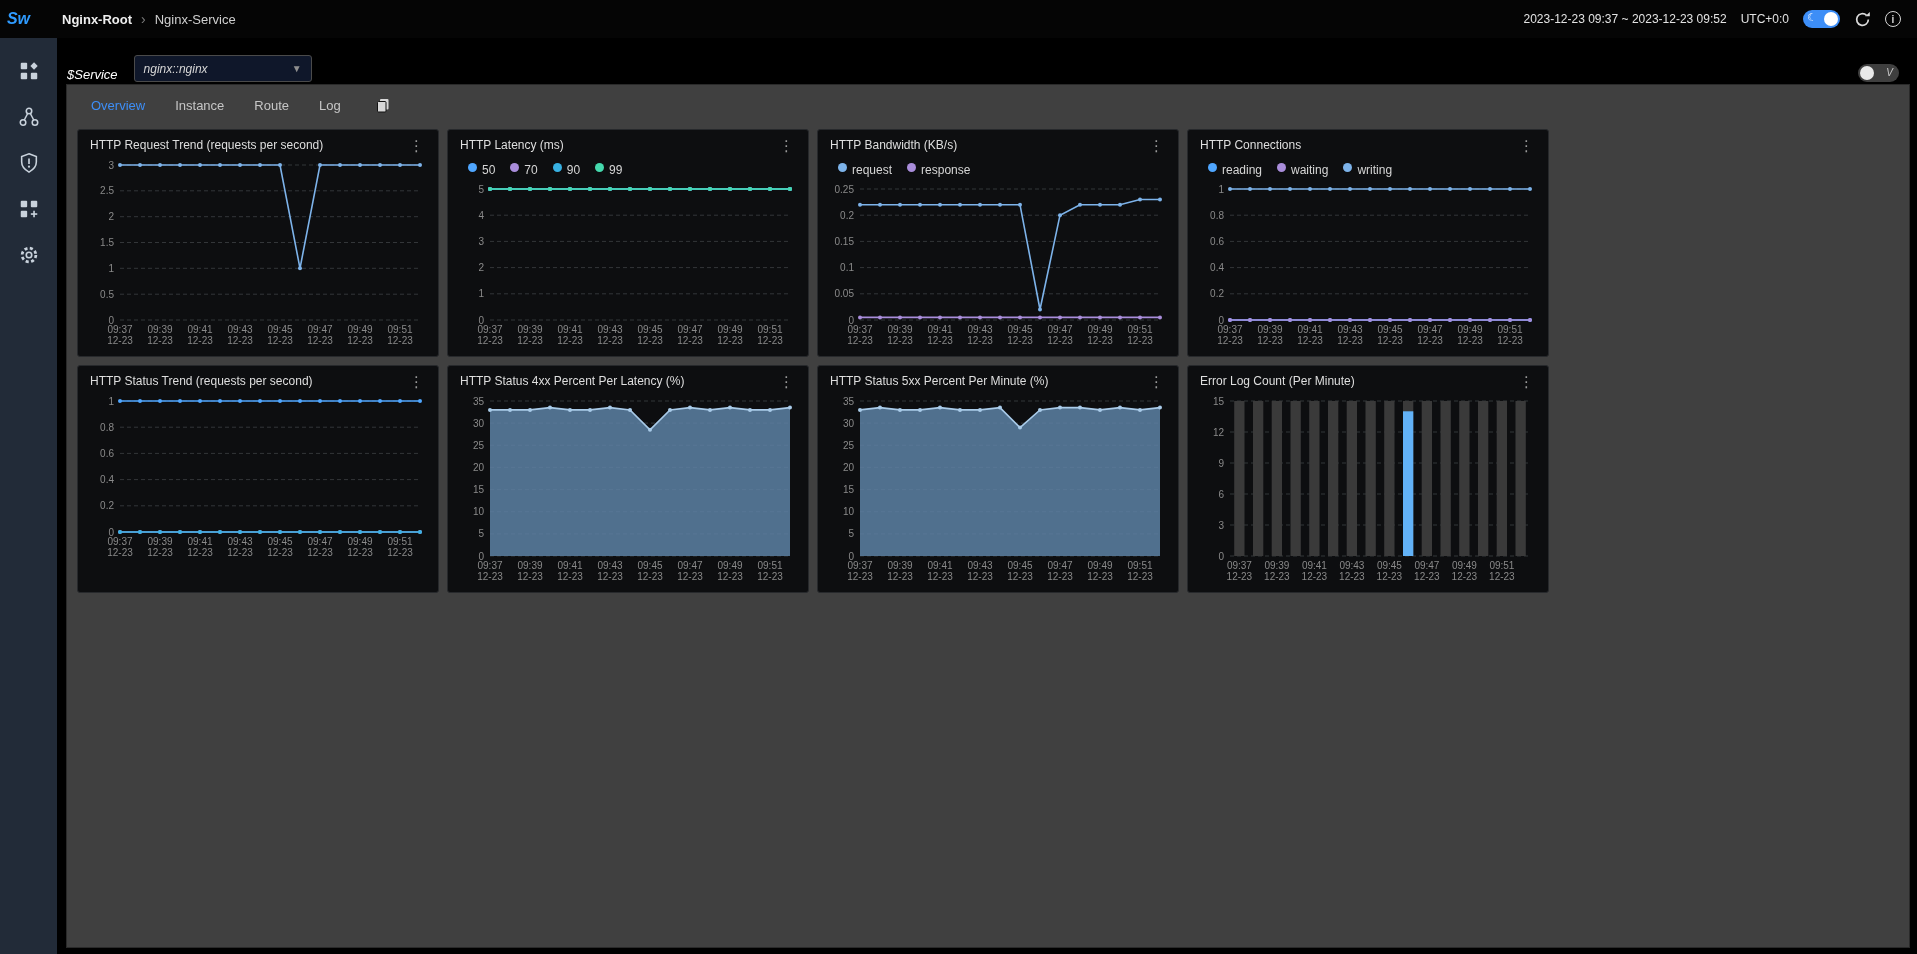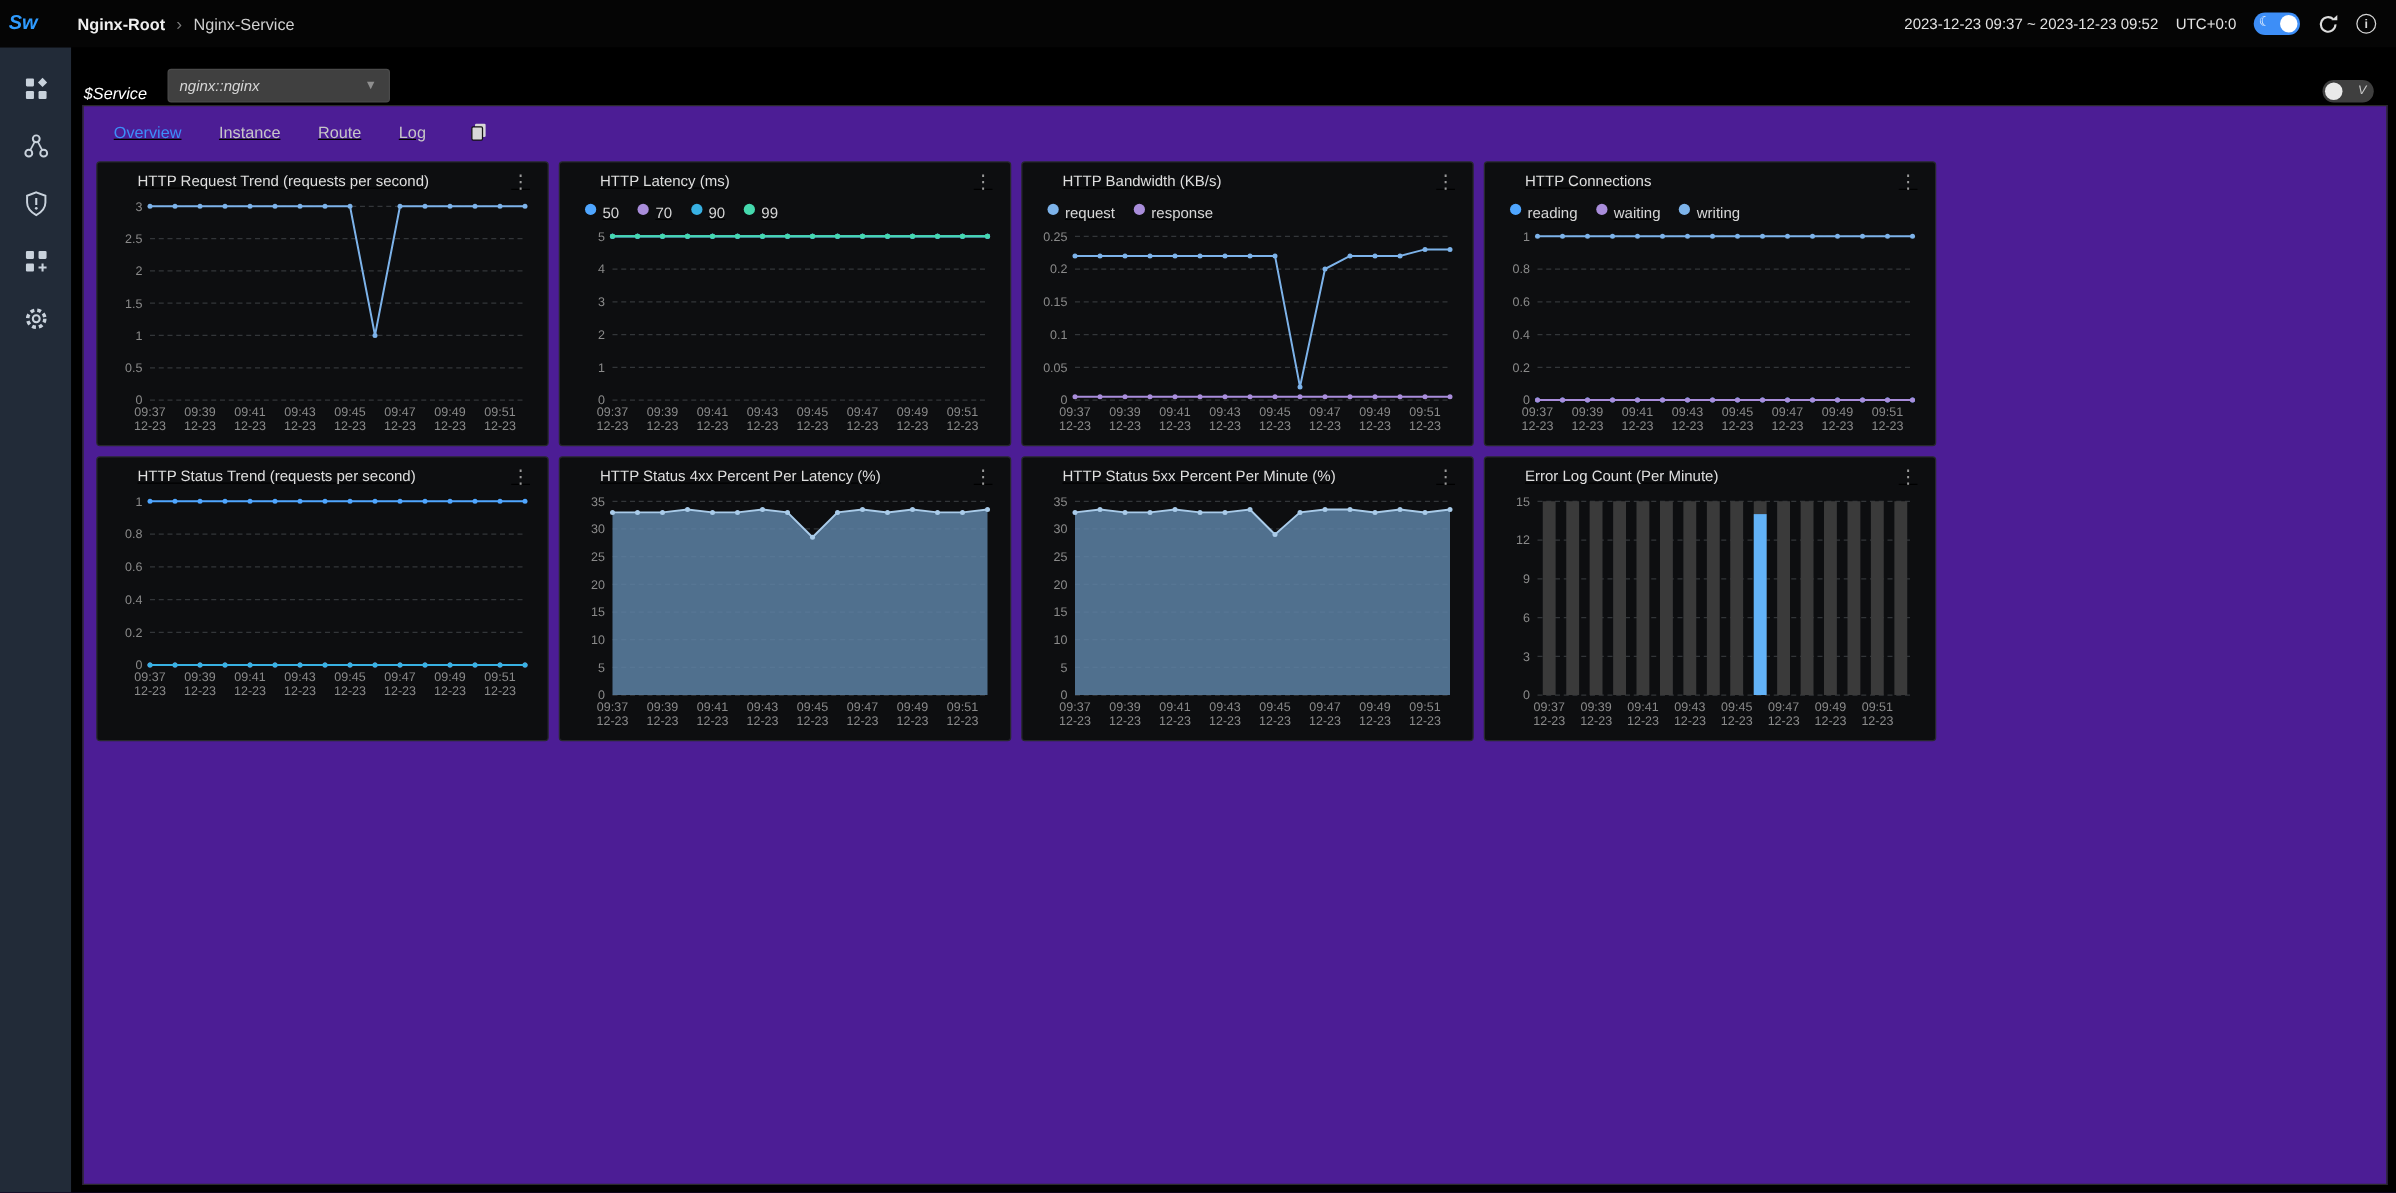--- a/index.html
+++ b/index.html
@@ -26,40 +26,40 @@
   
   .body-row { display:flex; height:916px; }
   .sidebar { width:57px; background:#222b38; display:flex; flex-direction:column; align-items:center; padding-top:10px; }
   .side-item { width:57px; height:46px; display:flex; align-items:center; justify-content:center; cursor:pointer; }
 
   .right-col { flex:1; display:flex; flex-direction:column; background:#000; }
 
   
   .service-bar { height:44px; display:flex; align-items:flex-end; padding-left:10px; gap:16px;font-style:italic; }
   .service-label { font-size:13px; color:#fff; }
-  .select { width:178px; height:27px; background:#404040; border:1px solid #4a4a4a; border-radius:3px;
+  .select { width:178px; height:27px; background:#0f172a; border:1px solid #4a4a4a; border-radius:3px;
     display:flex; align-items:center; justify-content:space-between; padding:0 9px; font-size:12px; color:#d6d6d6; cursor:pointer; }
   .chev { color:#8f8f8f; font-size:10px; }
   .vm-toggle { margin-left:auto; margin-right:18px; width:41px; height:18px; border-radius:9px; background:#3f3f3f; position:relative; cursor:pointer; }
   .vm-knob { position:absolute; left:2px; top:2px; width:14px; height:14px; background:#e9e9e9; border-radius:50%; }
   .vm-label { position:absolute; right:6px; top:3px; font-size:10px; color:#c9c9c9; }
 
   
-  .main-container { flex:1; margin:2px 7px 6px 9px; border:1px solid #2a2a2a; background:#4c1d95; overflow:hidden;text-decoration:underline; }
+  .main-container { flex:1; margin:2px 7px 6px 9px; border:1px solid #2a2a2a; background:#404040; overflow:hidden; }
   .tabs { height:40px; display:flex; align-items:center; padding-left:24px; gap:30px; }
   .tab-list { display:flex; gap:30px; align-items:center; }
   .tab { font-size:13px; color:#c6c6c6; cursor:pointer; }
   .tab.active { color:#3d8ef7; }
   .copy-icon { cursor:pointer; display:flex; margin-left:4px; }
 
   .grid { display:grid; grid-template-columns:repeat(4,362px); gap:8px; padding:4px 10px; }
   .card { height:228px; background:#0d0e10; border:1px solid #27292c; border-radius:3px; padding:6px 8px;
     display:flex; flex-direction:column; }
   .card-head { display:flex; align-items:flex-start; justify-content:space-between; padding:2px 2px 2px 4px; height:22px; }
-  .card-title { font-size:12px; color:#dfdfdf;margin-left:20px; }
+  .card-title { font-size:12px; color:#dfdfdf; }
   .card-menu { color:#9a9a9a; font-size:15px; cursor:pointer; line-height:1; padding:0 4px; }
   .legend { display:flex; gap:15px; padding:3px 4px 3px 12px; align-items:center; height:24px; }
   .legend-item { display:flex; align-items:flex-start; gap:5px; font-size:12px; color:#d6d6d6; cursor:pointer; }
   .dot { width:9px; height:9px; border-radius:50%; display:inline-block; }
 
   svg text.ytick { fill:#8a8a8a; font-size:10px; text-anchor:end; }
   svg text.xtick { fill:#8a8a8a; font-size:10px; text-anchor:middle; }
   svg line.grid  { stroke:#333639; stroke-dasharray:4 3; stroke-width:1; }
 </style>
 </head>

